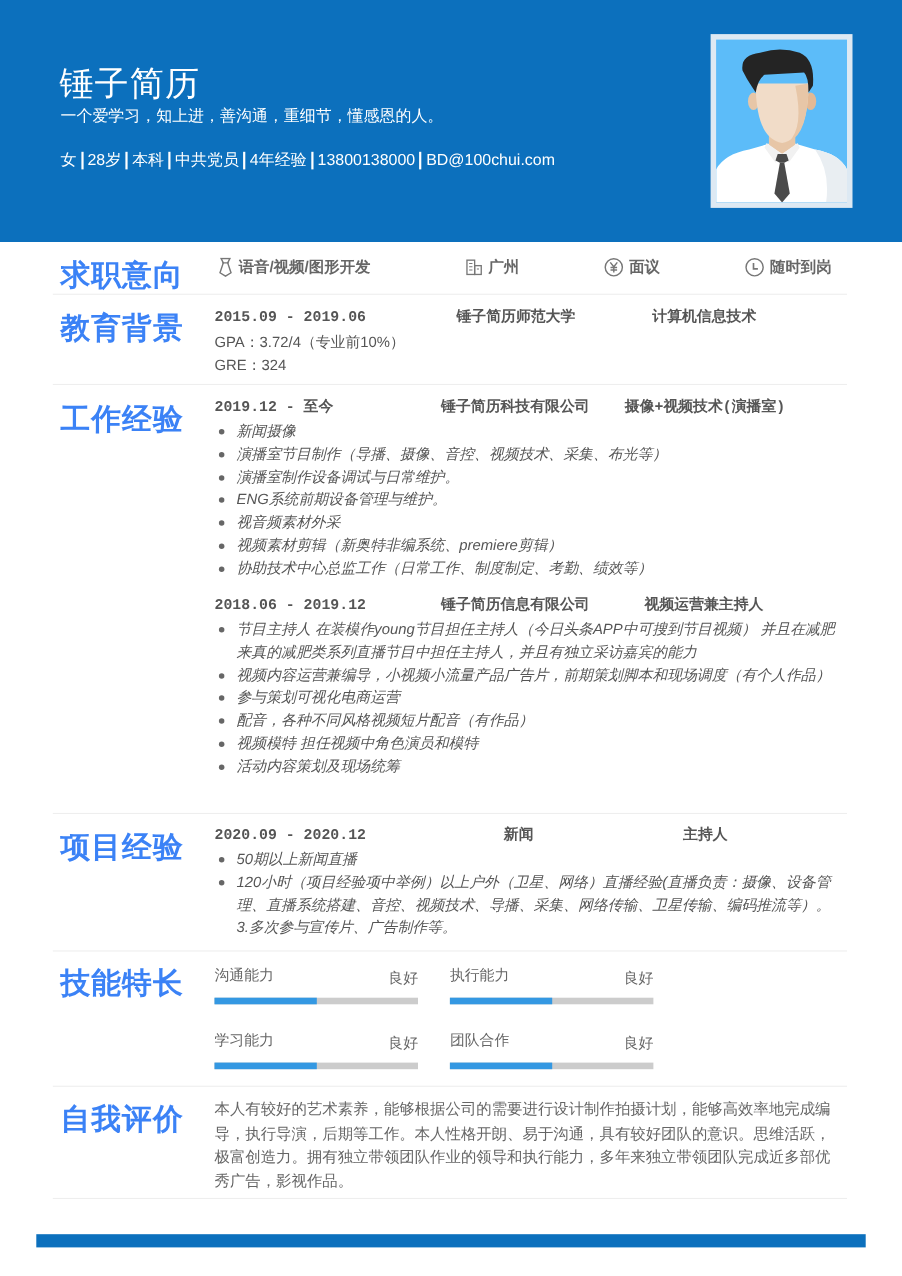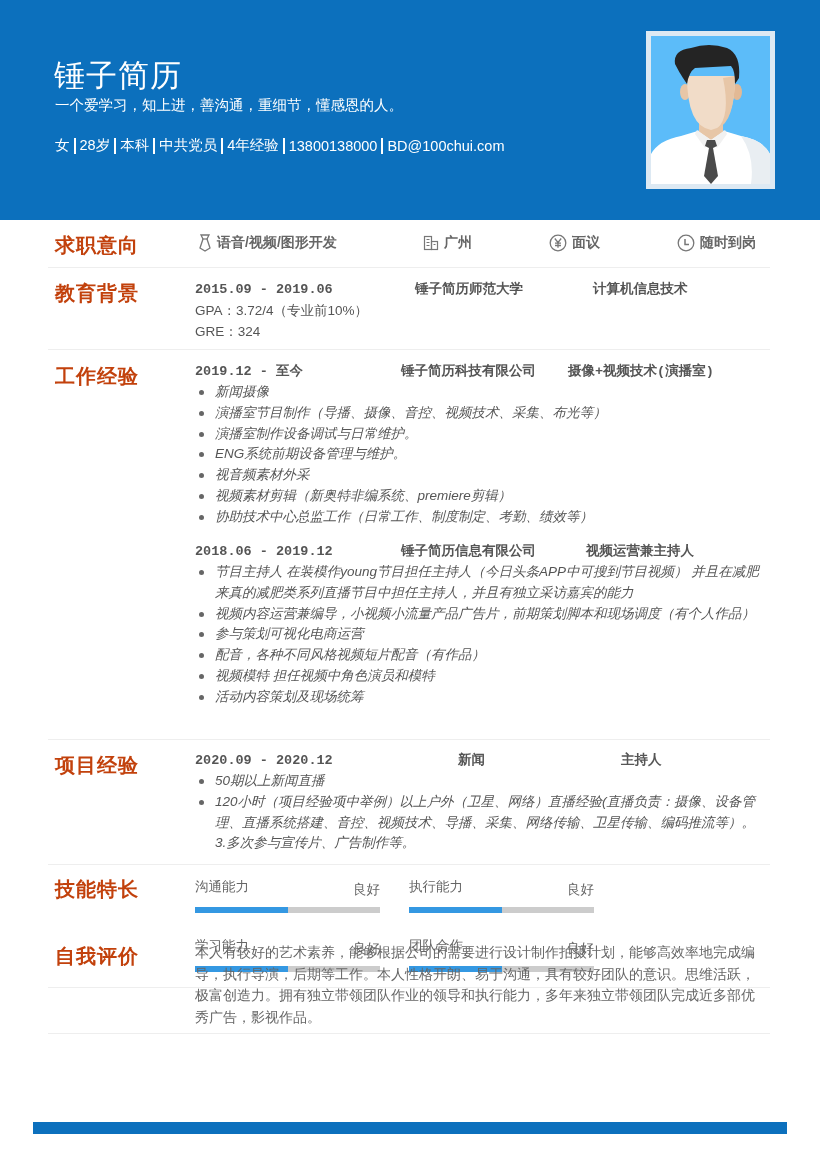--- a/index.html
+++ b/index.html
@@ -11,21 +11,21 @@
   .header .name { position: absolute; left: 54px; top: 55px; font-size: 31px; font-weight: normal; letter-spacing: 1px; }
   .header .motto { position: absolute; left: 55px; top: 96px; font-size: 14.5px; }
   .header .info { position: absolute; left: 55px; top: 136px; font-size: 14.5px; display: flex; align-items: center; }
   .header .info .sep { display: inline-block; width: 2px; height: 16px; background: #fff; margin: 0 4px; }
   .photo { position: absolute; left: 646px; top: 31px; width: 129px; height: 158px; background: #dde9f3; padding: 5px; }
   .photo .inner { width: 100%; height: 100%; background: #5cbcf9; position: relative; overflow: hidden; }
   .photo svg { position: absolute; left: 0; top: 0; }
 
   
   .section { position: absolute; left: 48px; width: 722px; border-bottom: 1px solid #eeeeee; }
-  .sec-title { position: absolute; left: 7px; font-size: 20px; font-weight: bold; color: #c2410c; letter-spacing: 1px; }
+  .sec-title { position: absolute; left: 7px; font-size: 27px; font-weight: bold; color: #3b82f6; letter-spacing: 1px; }
   .content { position: absolute; left: 147px; width: 570px; font-size: 13.5px; color: #555; }
   .row-head { display: flex; font-weight: bold; color: #555; font-size: 13.5px; height: 21px; line-height: 21px; font-family: Liberation Mono, monospace; }
   .bullets { list-style: none; font-style: italic; }
   .bullets li { position: relative; padding-left: 20px; line-height: 20.8px; }
   .bullets li::before { content: ""; position: absolute; left: 4px; top: 8px; width: 5px; height: 5px; border-radius: 50%; background: #666; }
   .line { line-height: 21px; }
   .intent-item { position: absolute; display: flex; align-items: center; font-size: 14px; color: #666; top: 0; font-weight: bold; }
   .intent-item svg { margin-right: 5px; }
 
   
@@ -211,18 +211,18 @@
   </div>
   <div class="skill" style="left:361px;top:72px;">
     <span class="lbl">团队合作</span>
     <span class="lbl lvl" style="left:auto;">良好</span>
     <div class="bar">
         <div class="fill" style="width:50%;"></div>
       </div>
   </div>
 </div>
 
-<div class="section" style="top:932px;height:102px;">
+<div class="section" style="top:988px;height:102px;">
   <div class="sec-title" style="top:11px;">自我评价</div>
   <div class="content self-text" style="top:10px;">本人有较好的艺术素养，能够根据公司的需要进行设计制作拍摄计划，能够高效率地完成编导，执行导演，后期等工作。本人性格开朗、易于沟通，具有较好团队的意识。思维活跃，极富创造力。拥有独立带领团队作业的领导和执行能力，多年来独立带领团队完成近多部优秀广告，影视作品。</div>
 </div>
 
 <div class="footer-bar"></div>
 
 </body></html>

